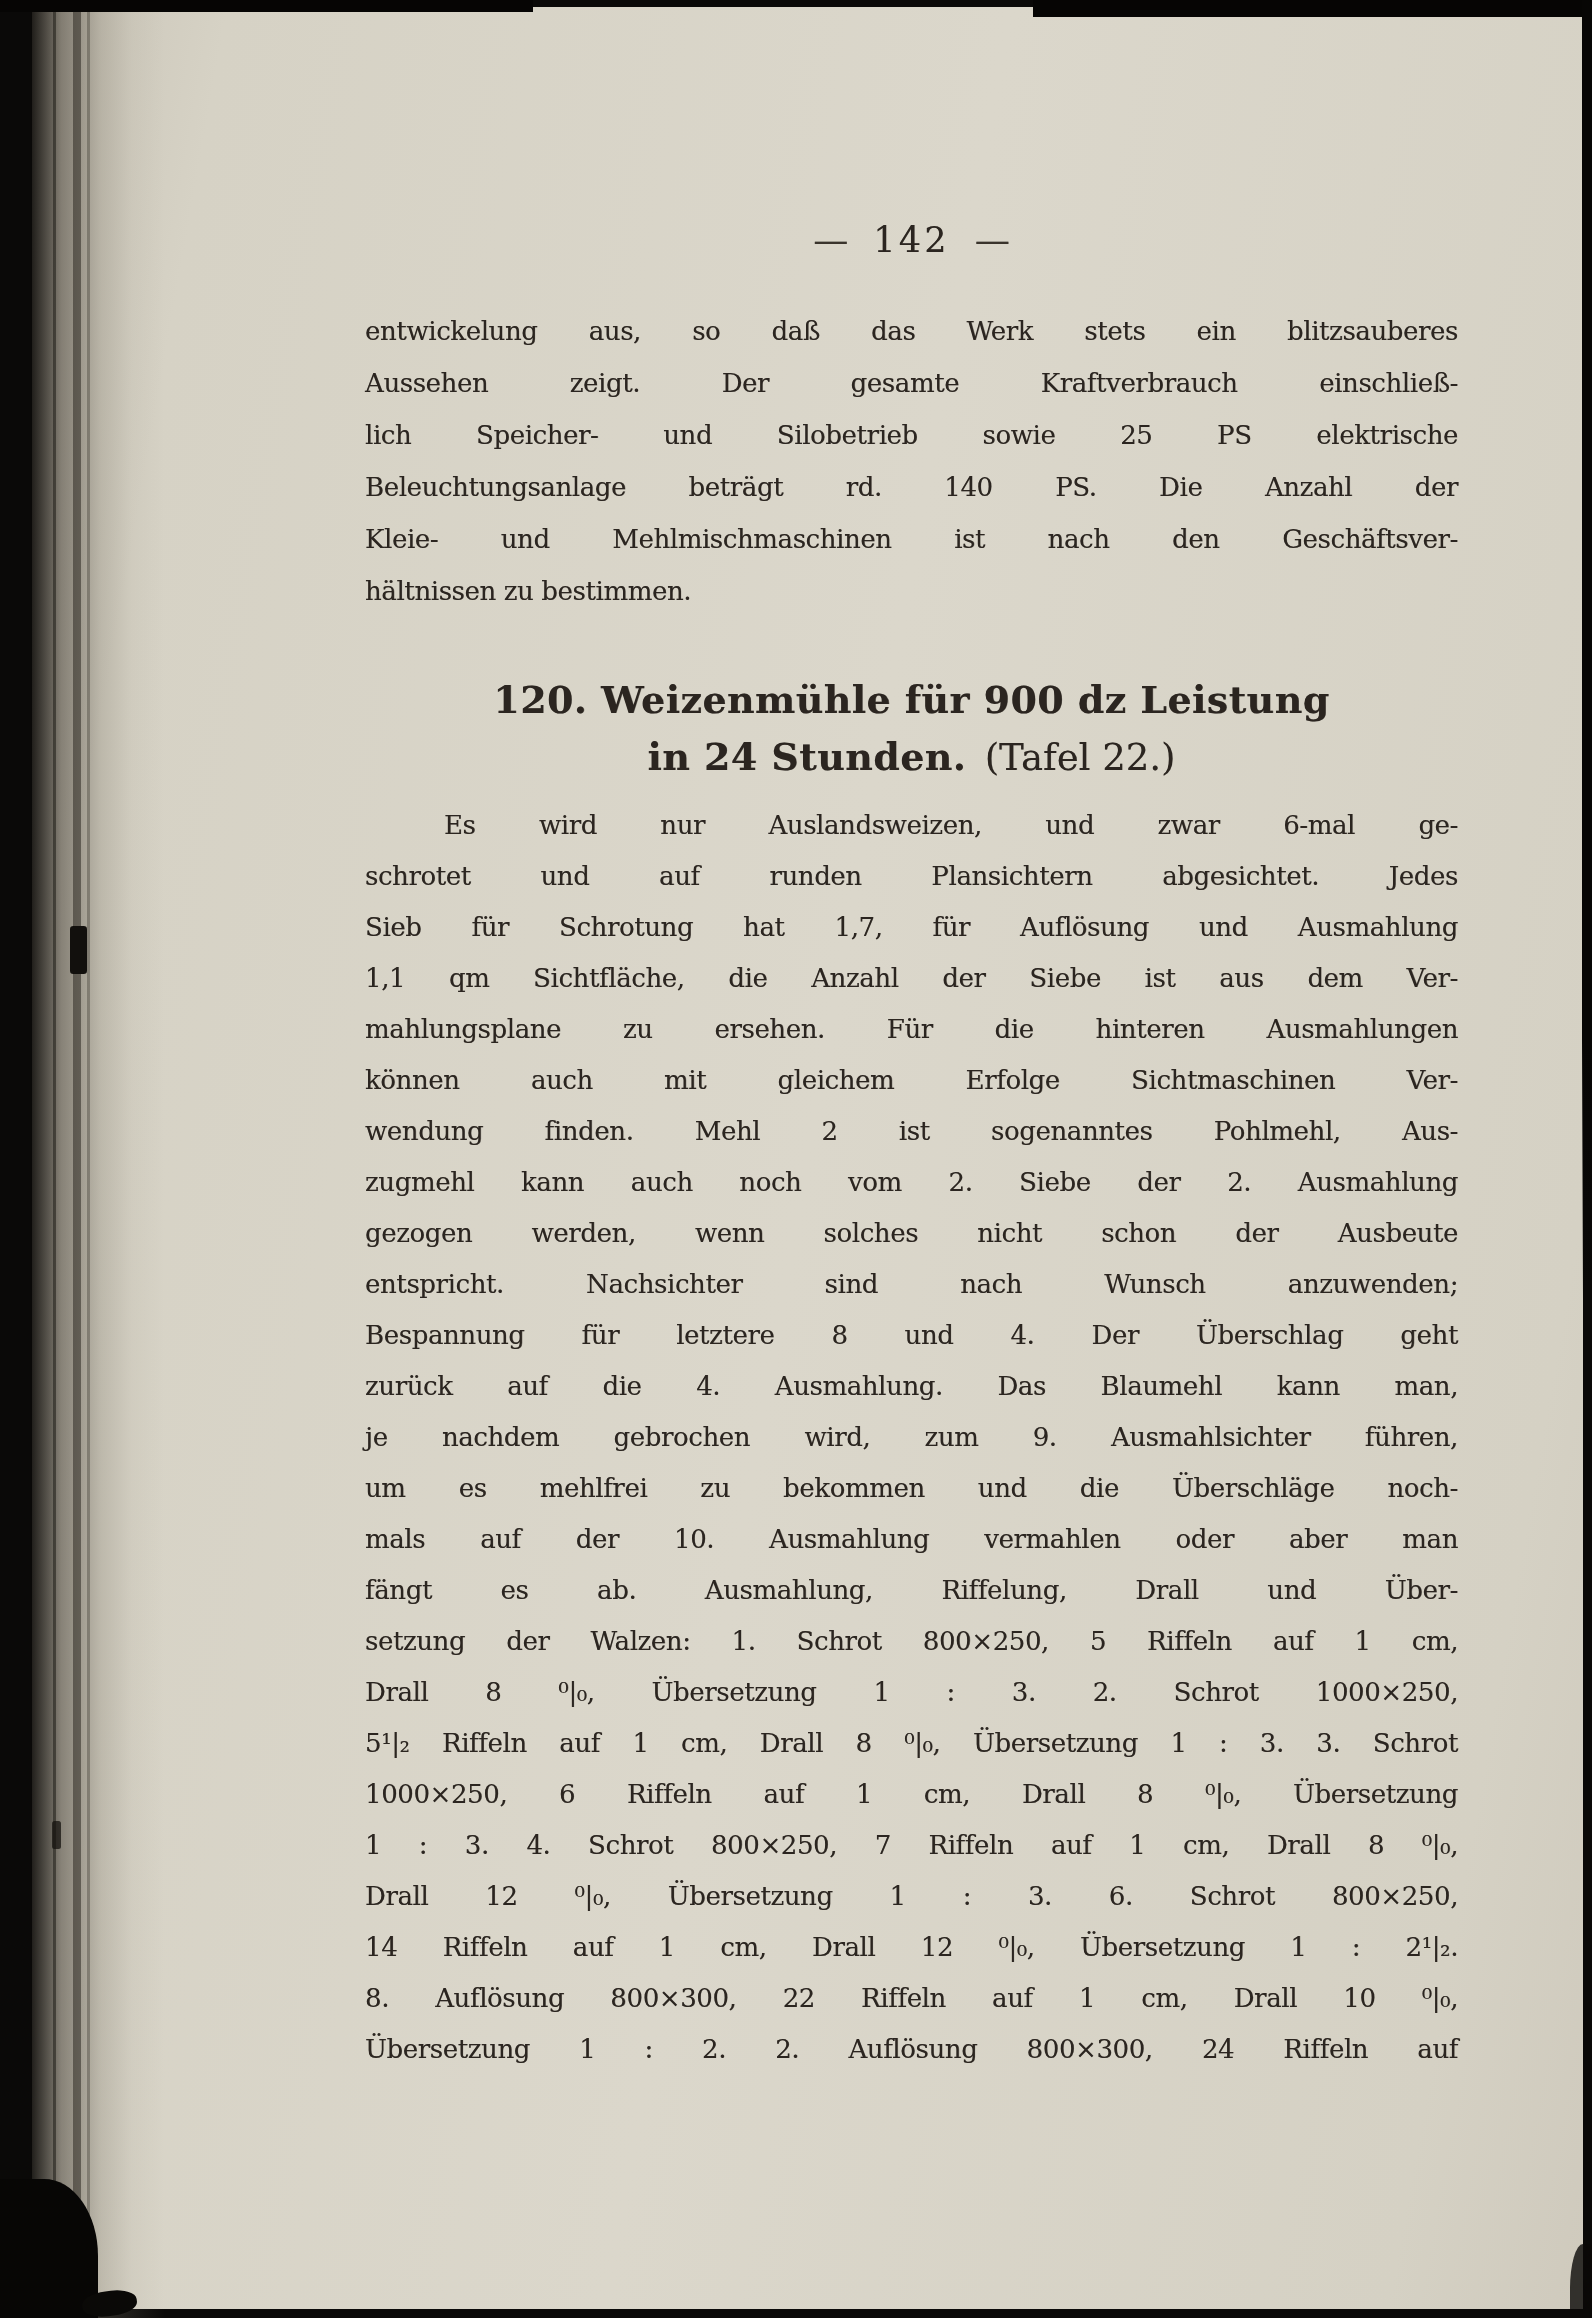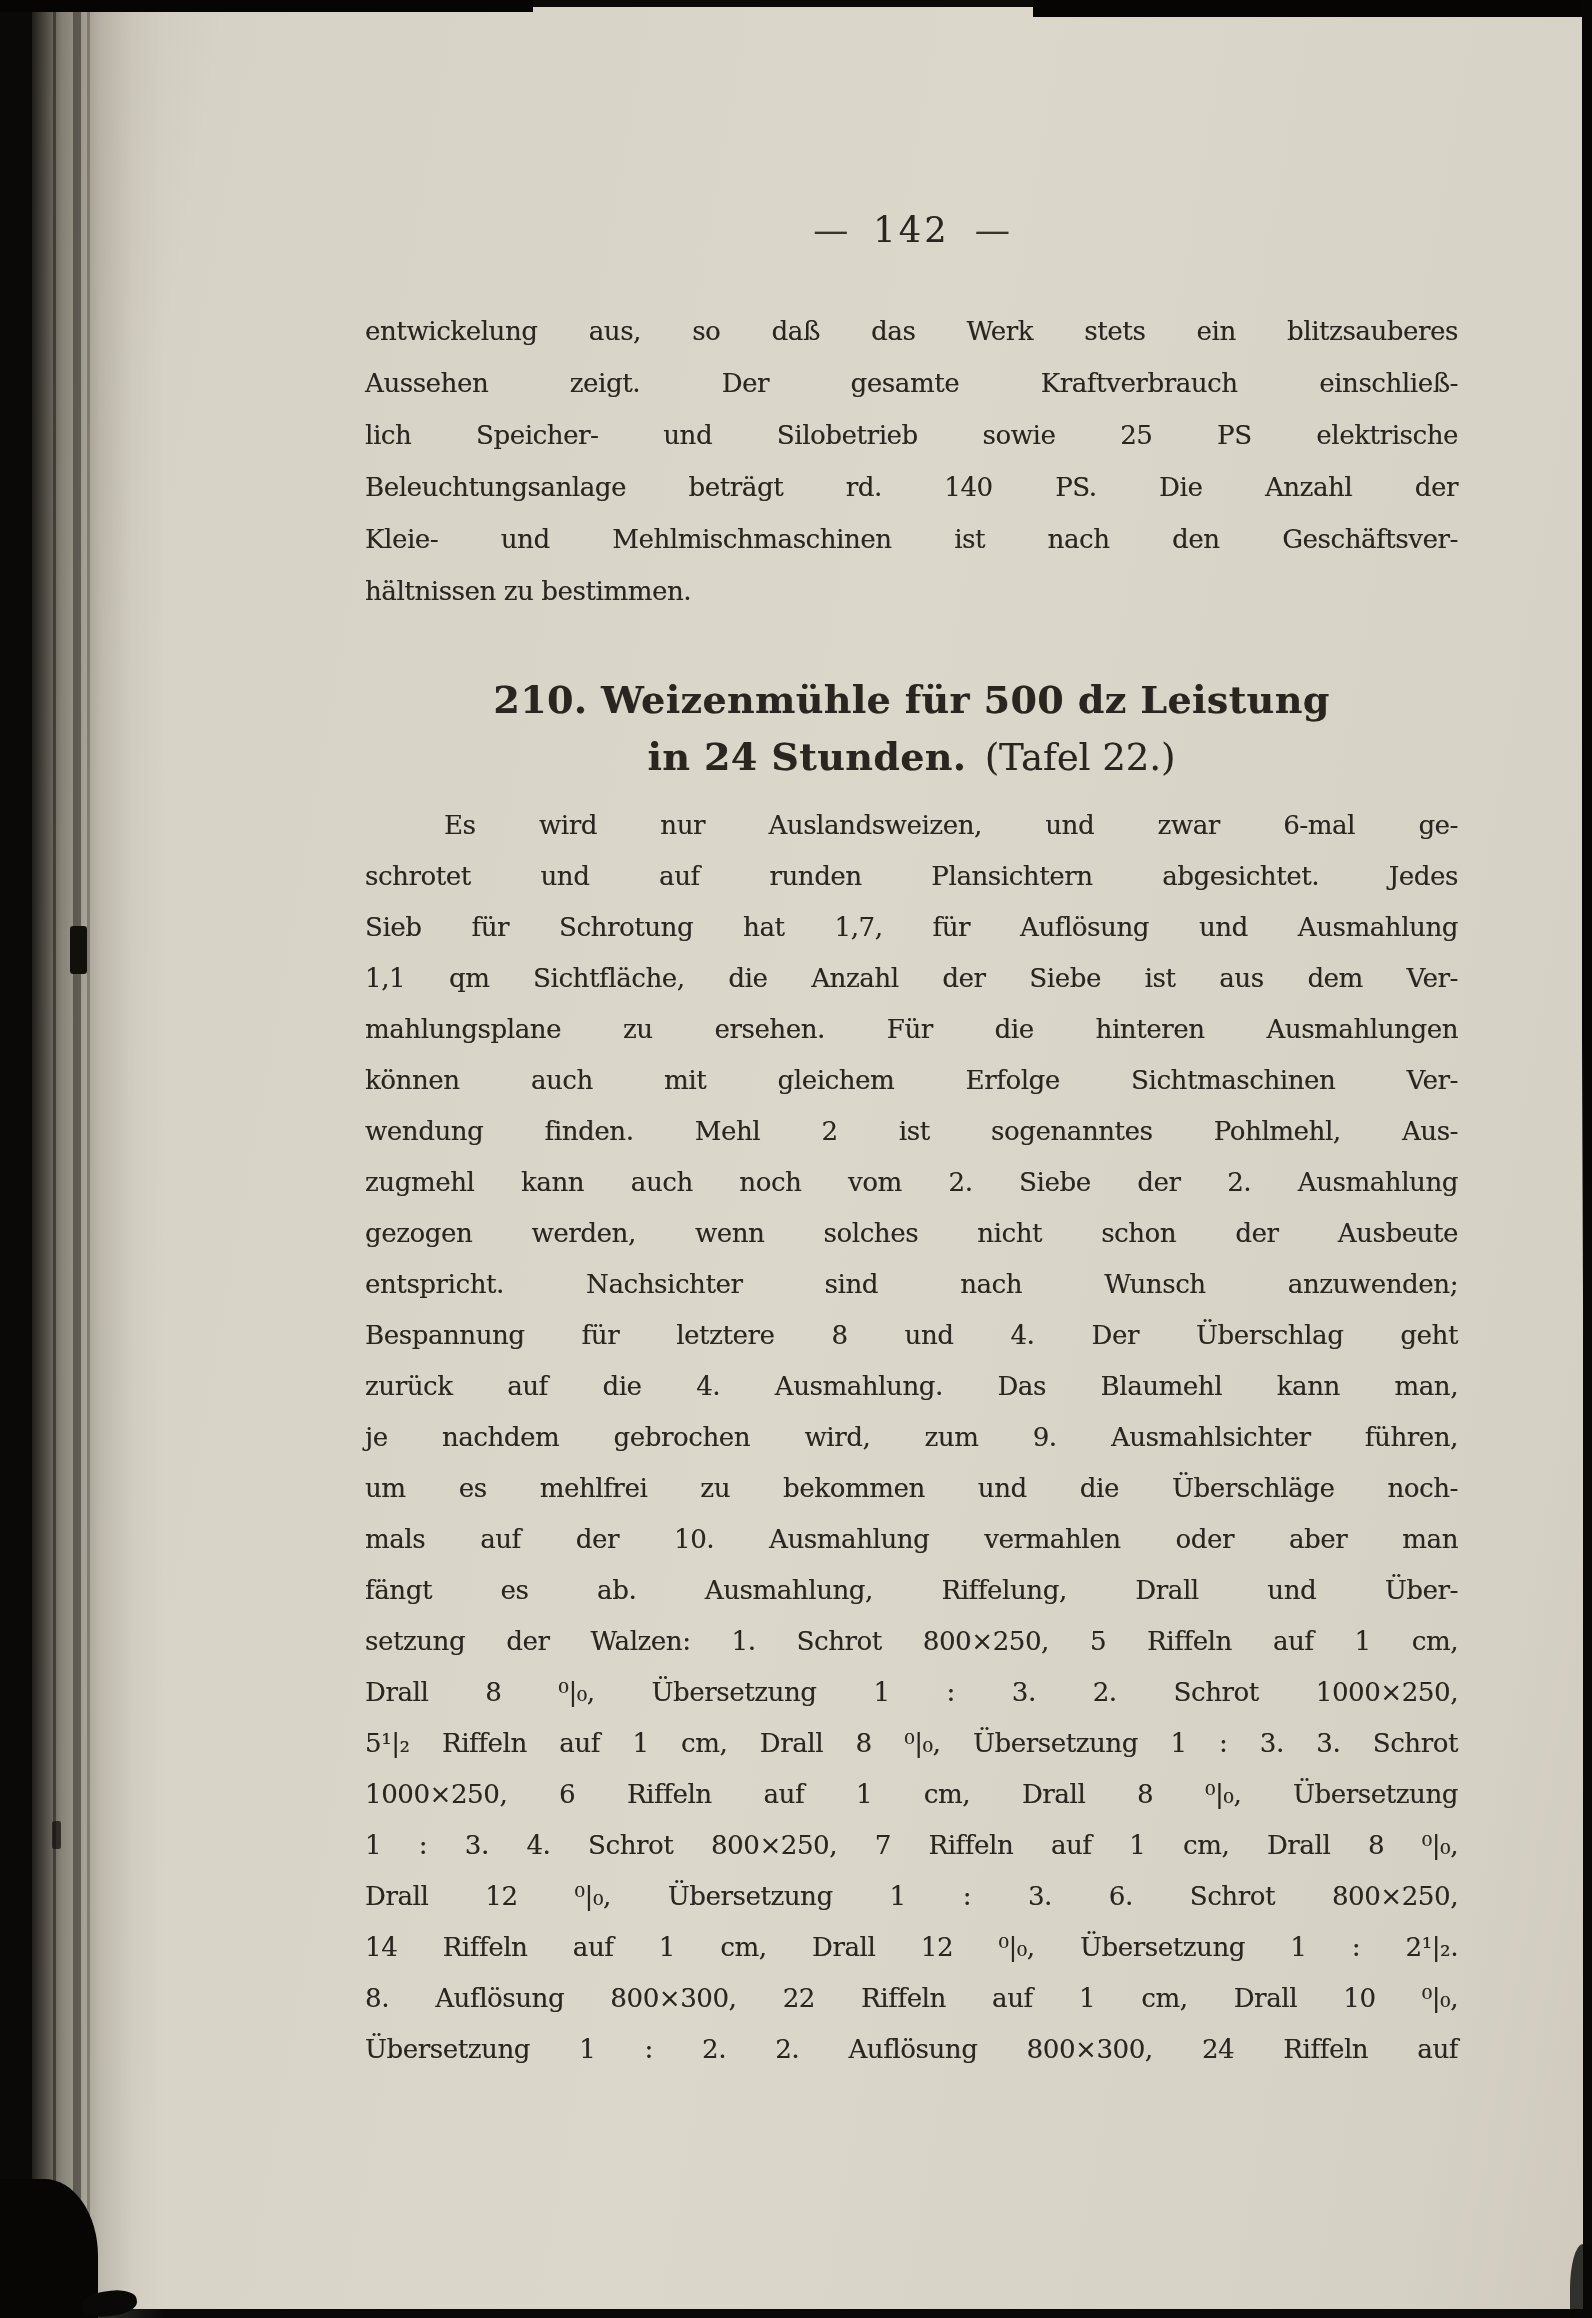--- a/index.html
+++ b/index.html
@@ -55,21 +55,21 @@
     background: rgba(22,19,15,0.75); border-radius: 2.5px; }
 
   .textblock {
     position: absolute;
     left: 365px; top: 0;
     width: 1093px;
     color: var(--ink);
     text-shadow: 0.3px 0.3px 0.4px rgba(43,37,32,0.45);
   }
   .page-header {
-    position: absolute; top: 210px; left: 0;
+    position: absolute; top: 220px; left: 0;
     width: 100%;
     text-align: center;
     font-size: 35px;
   }
   .page-header .dash { margin: 0 25px; color: #3a342c; }
   .page-header .pagenum { letter-spacing: 3.3px; }
 
   .para { position: absolute; left: 0; width: 100%; font-size: 26px; letter-spacing: -0.4px; }
   .para .line { text-align: justify; text-align-last: justify; white-space: nowrap; }
   .para.last-left .line:last-child { text-align-last: left; }
@@ -115,21 +115,21 @@
     <div class="para para1 last-left">
         <div class="line">entwickelung aus, so daß das Werk stets ein blitzsauberes</div>
         <div class="line">Aussehen zeigt. Der gesamte Kraftverbrauch einschließ-</div>
         <div class="line">lich Speicher- und Silobetrieb sowie 25 PS elektrische</div>
         <div class="line">Beleuchtungsanlage beträgt rd. 140 PS. Die Anzahl der</div>
         <div class="line">Kleie- und Mehlmischmaschinen ist nach den Geschäftsver-</div>
         <div class="line">hältnissen zu bestimmen.</div>
       </div>
 
     <div class="heading">
-      <div class="h-line1">210. Weizenmühle für 500 dz Leistung</div>
+      <div class="h-line1">120. Weizenmühle für 900 dz Leistung</div>
       <div class="h-line2">
         <span class="h-bold">in 24 Stunden.</span><span class="h-reg">(Tafel 22.)</span>
       </div>
     </div>
 
     <div class="para para2 first-indent">
         <div class="line">Es wird nur Auslandsweizen, und zwar 6-mal ge-</div>
         <div class="line">schrotet und auf runden Plansichtern abgesichtet. Jedes</div>
         <div class="line">Sieb für Schrotung hat 1,7, für Auflösung und Ausmahlung</div>
         <div class="line">1,1 qm Sichtfläche, die Anzahl der Siebe ist aus dem Ver-</div>

